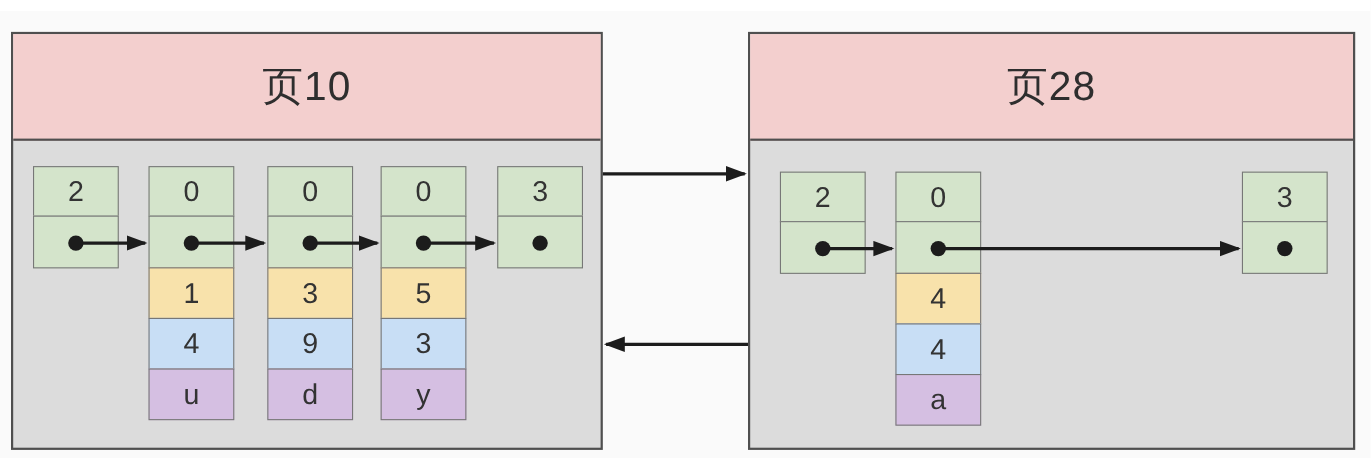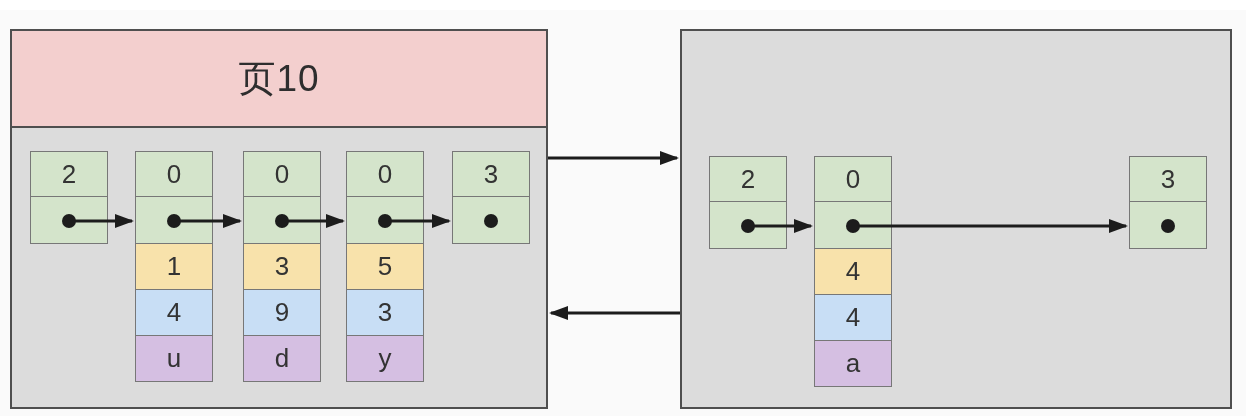--- a/index.html
+++ b/index.html
@@ -82,20 +82,23 @@
         <div class="cell" style="height: 47px; background: rgb(200, 222, 245);">3</div>
         <div class="cell" style="height: 47px; background: rgb(213, 191, 226);">y</div>
       </div>
       <div class="column" style="left: 440px; top: 120px;">
         <div class="cell cell-green" style="height: 46px;">3</div>
         <div class="cell cell-green" style="height: 48px;"></div>
       </div>
     </div>
 
   <div class="page" id="page-1" style="left: 680px; top: 19px; width: 552px; height: 380px;">
+    <div class="page-header" style="height: 97px;">
+      <span class="page-title">页28</span>
+    </div>
   <div class="column" style="left: 27px; top: 125px;">
         <div class="cell cell-green" style="height: 46px;">2</div>
         <div class="cell cell-green" style="height: 48px;"></div>
       </div>
       <div class="column" style="left: 132px; top: 125px;">
         <div class="cell cell-green" style="height: 46px;">0</div>
         <div class="cell cell-green" style="height: 48px;"></div>
         <div class="cell" style="height: 47px; background: rgb(248, 226, 171);">4</div>
         <div class="cell" style="height: 47px; background: rgb(200, 222, 245);">4</div>
         <div class="cell" style="height: 47px; background: rgb(213, 191, 226);">a</div>

